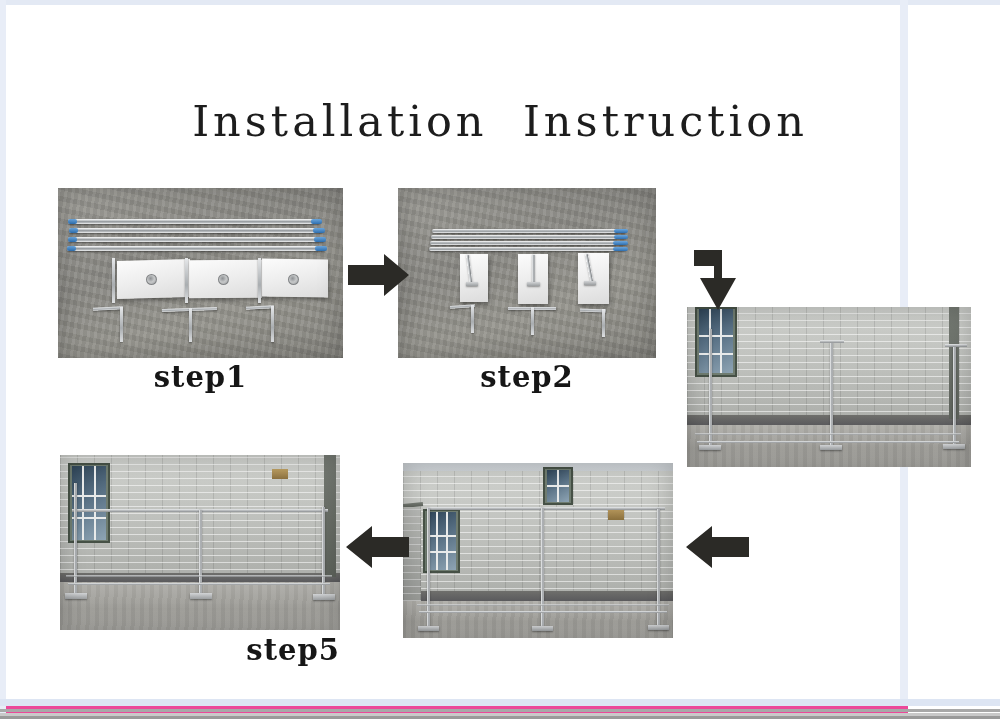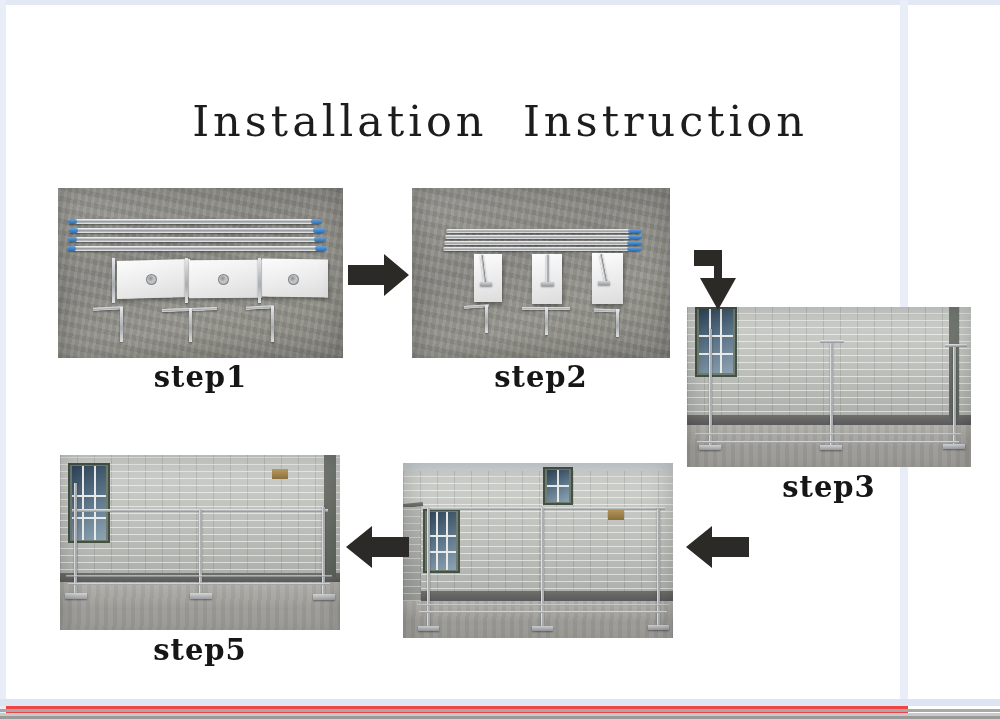--- a/index.html
+++ b/index.html
@@ -13,21 +13,21 @@
     position: relative;
     overflow: hidden;
     font-family: "DejaVu Serif", "Liberation Serif", serif;
   }
 
   
   #page-frame {
     position: absolute;
     left: 0; top: 0;
     width: 908px; height: 719px;
-    background: #ef4444;
+    background: #ec4899;
     box-sizing: border-box;
   }
   .frame-edge-top {
     position: absolute; left: 0; top: 0;
     width: 1000px; height: 5px;
     background: #e3e9f4;
   }
   .frame-edge-left {
     position: absolute; left: 0; top: 0;
     width: 6px; height: 714px;
@@ -94,35 +94,35 @@
     color: #161616;
     letter-spacing: 1px;
     white-space: nowrap;
   }
 
   
   #panel-step1 { left: 58px;  top: 188px; }
   #panel-step1 .photo { width: 285px; height: 170px; }
   #panel-step1 .caption { left: 0; top: 172px; width: 285px; }
 
-  #panel-step2 { left: 412px; top: 188px; }
+  #panel-step2 { left: 398px; top: 188px; }
   #panel-step2 .photo { width: 258px; height: 170px; }
   #panel-step2 .caption { left: 0; top: 172px; width: 258px; }
 
   #panel-step3 { left: 687px; top: 307px; }
   #panel-step3 .photo { width: 284px; height: 160px; }
   #panel-step3 .caption { left: 0; top: 163px; width: 284px; }
 
   #panel-step4 { left: 403px; top: 463px; }
   #panel-step4 .photo { width: 270px; height: 175px; }
   #panel-step4 .caption { left: 0; top: 178px; width: 270px; }
 
   #panel-step5 { left: 60px;  top: 455px; }
   #panel-step5 .photo { width: 280px; height: 175px; }
-  #panel-step5 .caption { left: 0; top: 178px; width: 280px; }
+  #panel-step5 .caption { left: 0; top: 178px; width: 280px; text-align: right; }
 
   
   .arrow { position: absolute; }
   #arrow-1-2 { left: 348px; top: 252px; width: 62px; height: 46px; }
   #arrow-2-3 { left: 686px; top: 248px; width: 66px; height: 64px; }
   #arrow-3-4 { left: 684px; top: 524px; width: 66px; height: 46px; }
   #arrow-4-5 { left: 344px; top: 524px; width: 66px; height: 46px; }
 
   
   .ground {
@@ -337,21 +337,20 @@
       <div class="foot" style="left:133px;top:138px;width:22px;height:5px;"></div>
       <div class="post" style="left:266px;top:38px;width:3px;height:102px;"></div>
       <div class="rail" style="left:258px;top:37px;width:22px;height:3px;"></div>
       <div class="foot" style="left:256px;top:137px;width:22px;height:5px;"></div>
 
       <div class="rail" style="left:10px;top:134px;width:262px;height:2px;"></div>
       <div class="rail" style="left:8px;top:126px;width:266px;height:2px;opacity:.75;"></div>
 
       <div class="vign"></div>
     </div>
-    <div class="caption">step3</div>
   </div>
 
   <div class="panel" id="panel-step4">
     <div class="photo">
       <div class="sky"></div>
       <div class="wall" style="left:0;top:8px;width:270px;height:125px;"></div>
       <div class="wall-base" style="left:0;top:128px;width:270px;height:12px;"></div>
       <div class="concrete" style="left:0;top:138px;width:270px;height:37px;"></div>
 
       <div class="window-frame" style="left:140px;top:4px;width:30px;height:38px;"></div>

